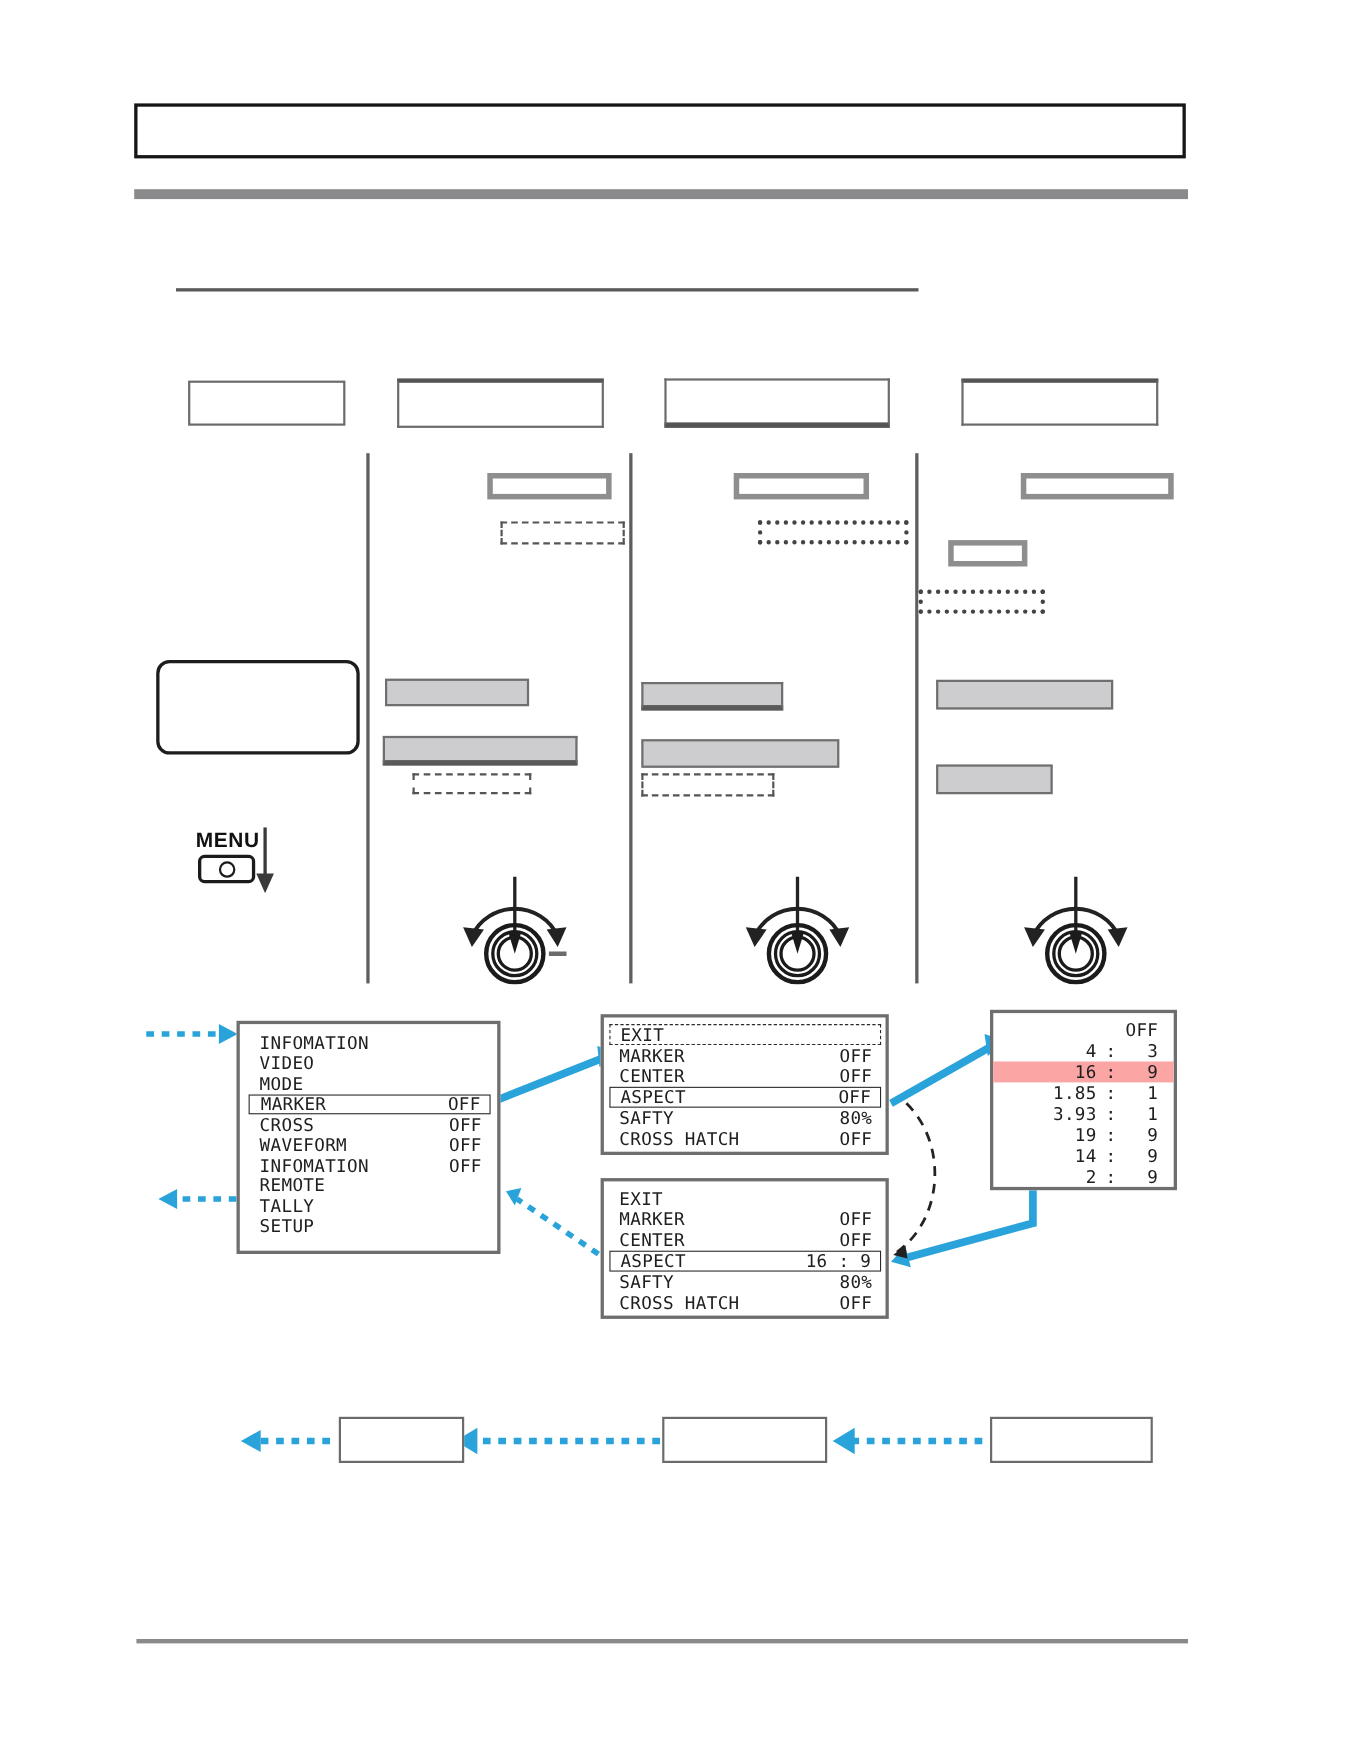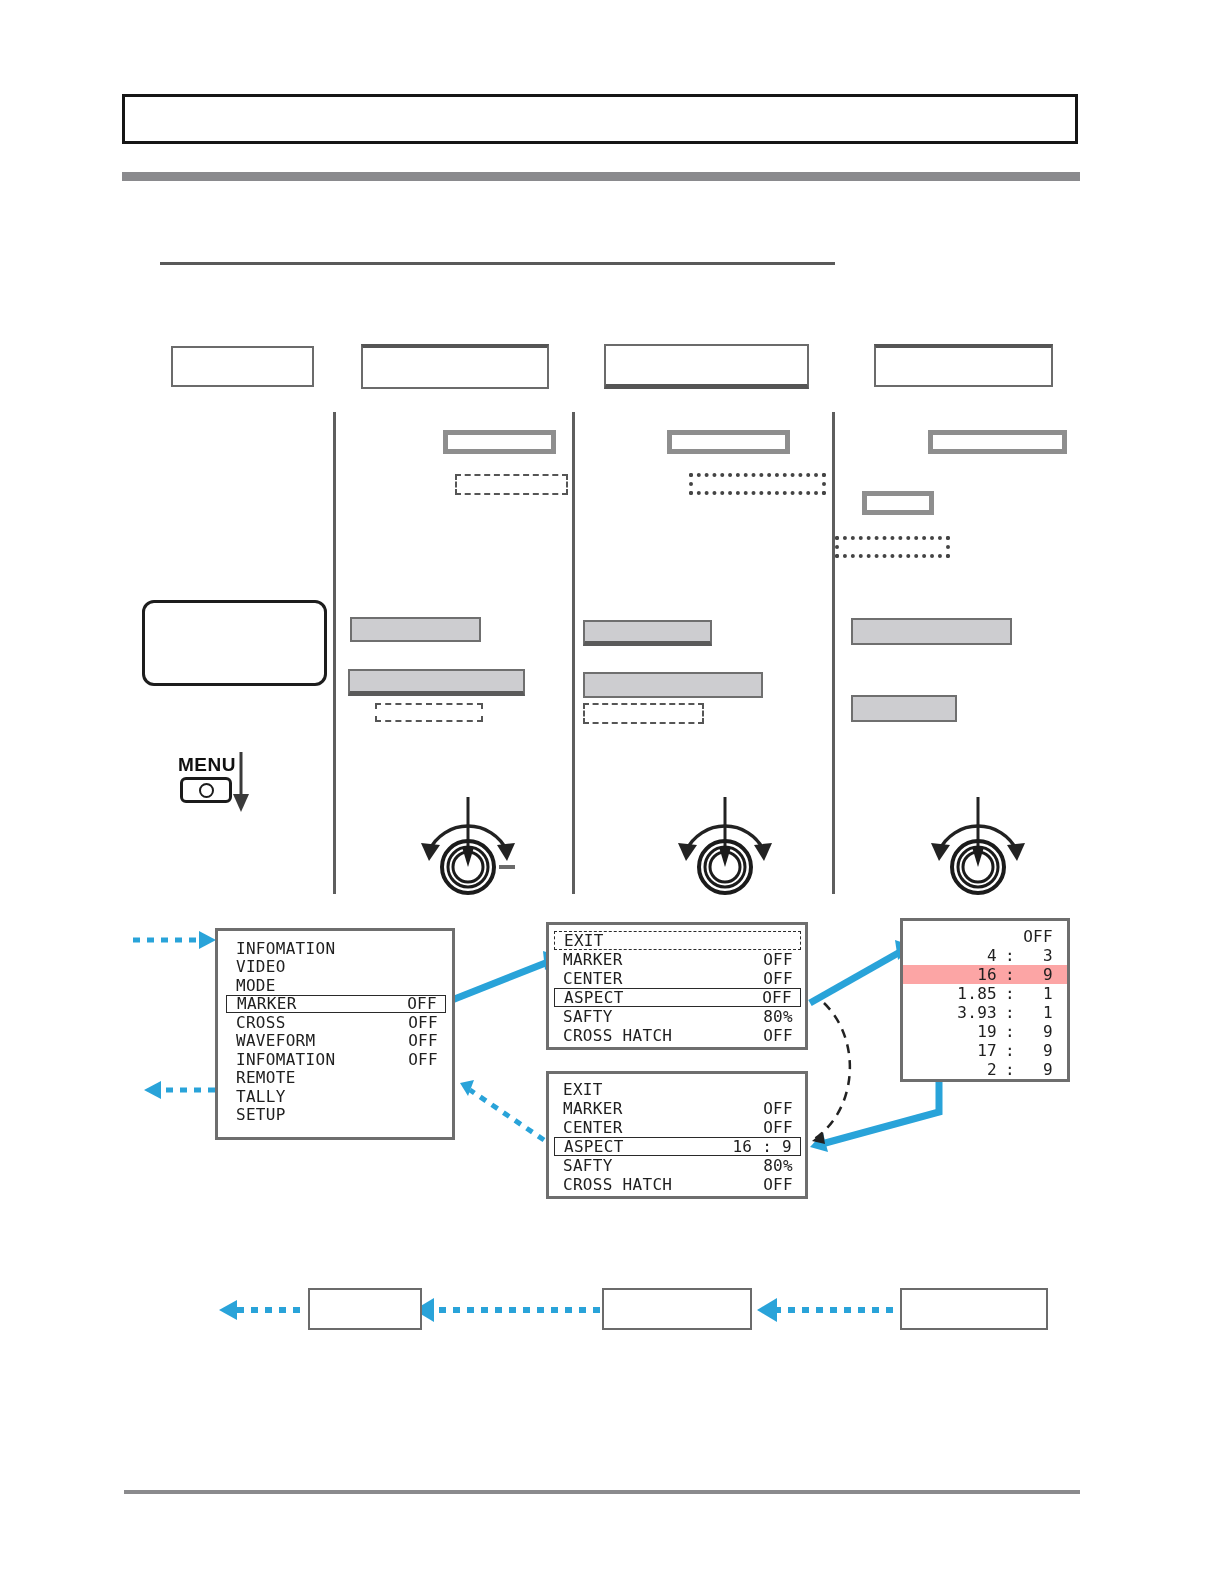--- a/index.html
+++ b/index.html
@@ -353,21 +353,21 @@
       <span class="a">3.93</span>
       <span class="c">:</span>
       <span class="b">1</span>
     </div>
     <div class="arow">
       <span class="a">19</span>
       <span class="c">:</span>
       <span class="b">9</span>
     </div>
     <div class="arow">
-      <span class="a">17</span>
+      <span class="a">14</span>
       <span class="c">:</span>
       <span class="b">9</span>
     </div>
     <div class="arow">
       <span class="a">2</span>
       <span class="c">:</span>
       <span class="b">9</span>
     </div>
   </div>
 

